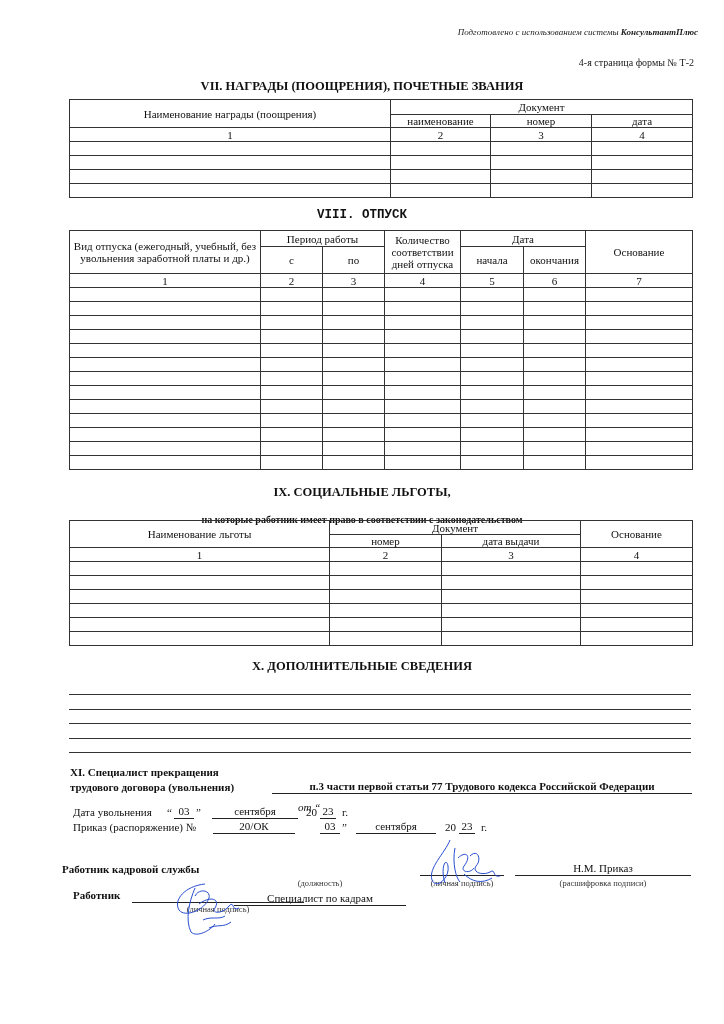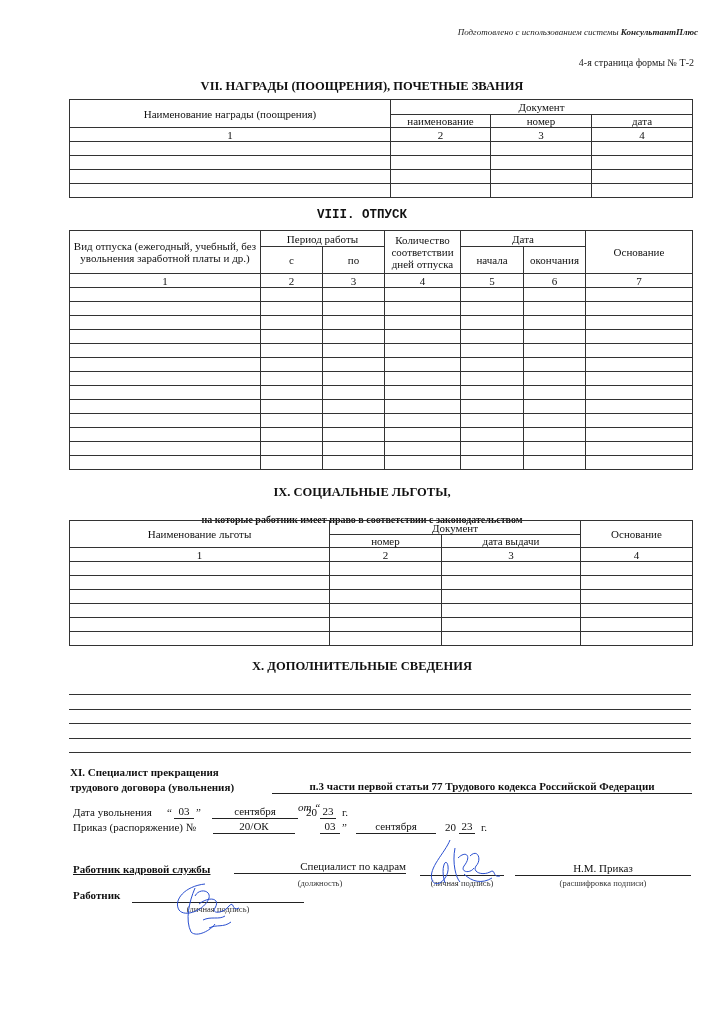--- a/index.html
+++ b/index.html
@@ -328,22 +328,22 @@
 <div class="abs lbl" style="left:73px; top:821px;">Приказ (распоряжение) №</div>
 <div class="uline" style="left:213px; top:820px; width:82px;">20/ОК</div>
 <div class="abs lbl" style="left:298px; top:801px;font-style:italic;"><span>от</span> “</div>
 <div class="uline" style="left:320px; top:820px; width:20px;">03</div>
 <div class="abs lbl" style="left:342px; top:821px;">”</div>
 <div class="uline" style="left:356px; top:820px; width:80px;">сентября</div>
 <div class="abs lbl" style="left:445px; top:821px;">20</div>
 <div class="uline" style="left:459px; top:820px; width:16px;">23</div>
 <div class="abs lbl" style="left:481px; top:821px;">г.</div>
 
-<div class="abs lbl bold" style="left:73px; top:863px;text-decoration:underline;">Работник кадровой службы</div>
-<div class="uline" style="left:234px; top:860px; width:172px;text-align:right;">Специалист по кадрам</div>
+<div class="abs lbl bold" style="left:62px; top:863px;">Работник кадровой службы</div>
+<div class="uline" style="left:234px; top:892px; width:172px;">Специалист по кадрам</div>
 <div class="cap" style="left:234px; top:878px; width:172px;">(должность)</div>
 <div class="uline" style="left:420px; top:862px; width:84px; height:13px;"></div>
 <div class="cap" style="left:420px; top:878px; width:84px;">(личная подпись)</div>
 <div class="uline" style="left:515px; top:862px; width:176px;">Н.М. Приказ</div>
 <div class="cap" style="left:515px; top:878px; width:176px;">(расшифровка подписи)</div>
 
 <div class="abs lbl bold" style="left:73px; top:889px;">Работник</div>
 <div class="uline" style="left:132px; top:889px; width:172px; height:13px;"></div>
 <div class="cap" style="left:132px; top:904px; width:172px;">(личная подпись)</div>
 

